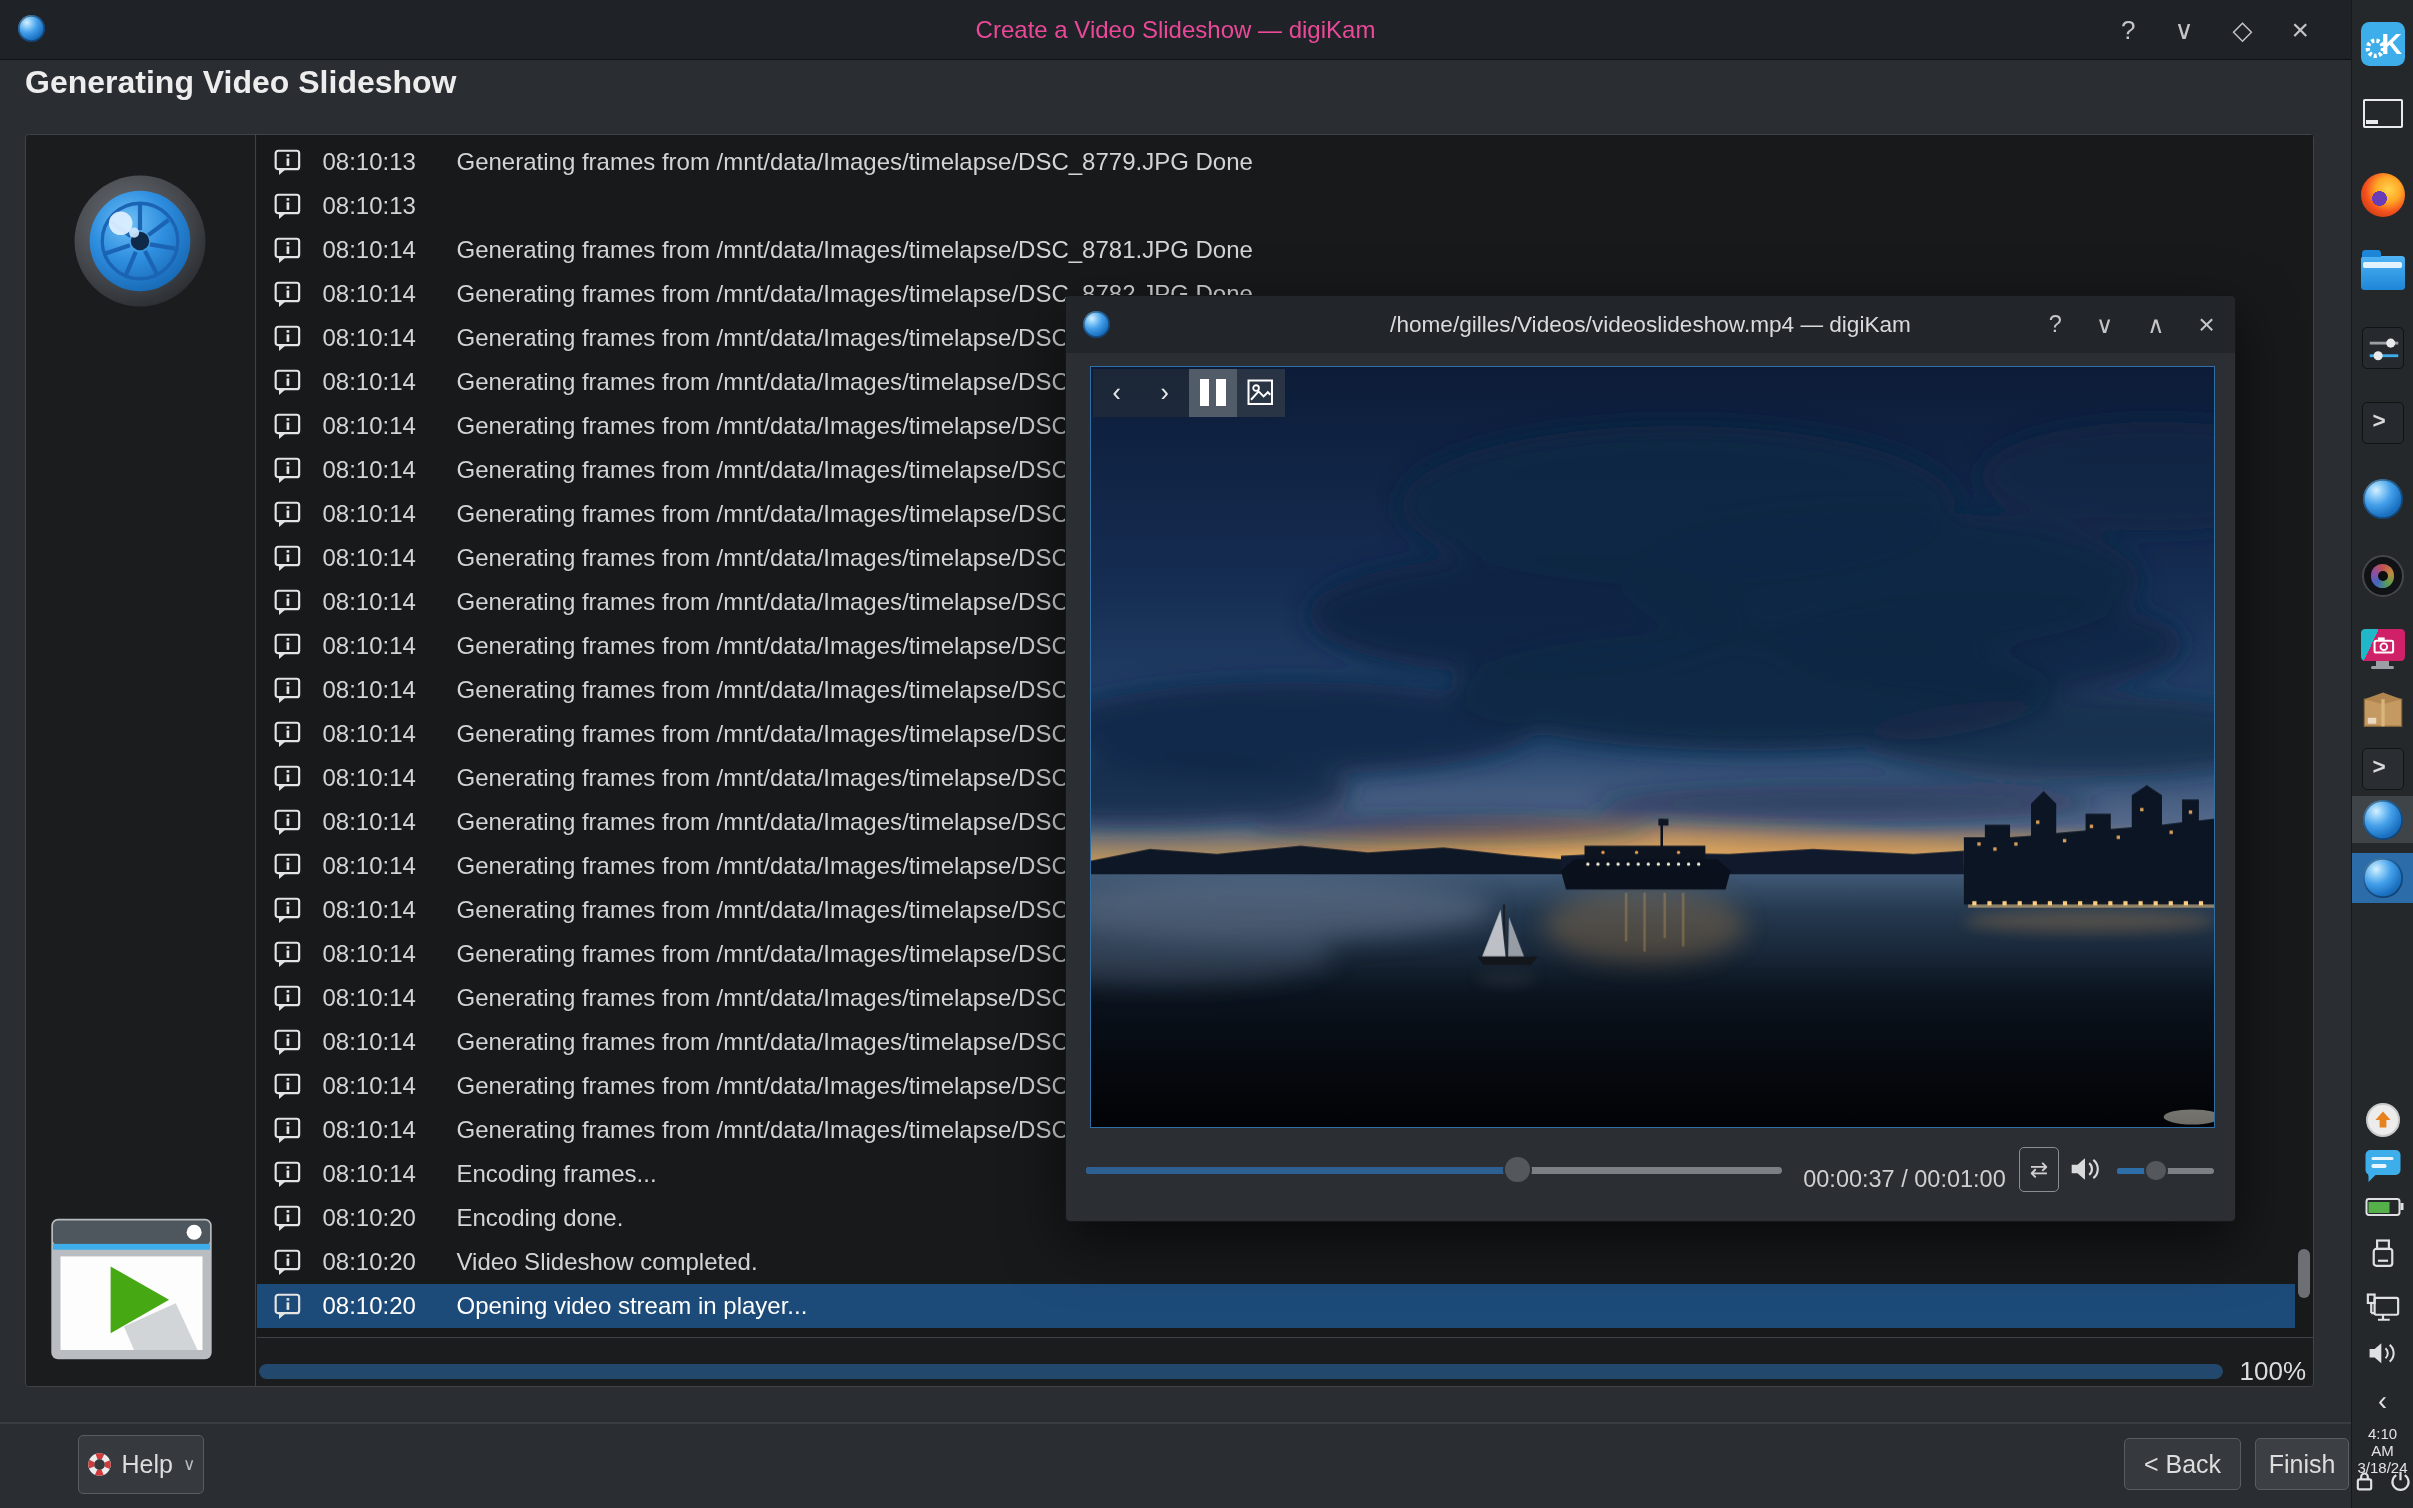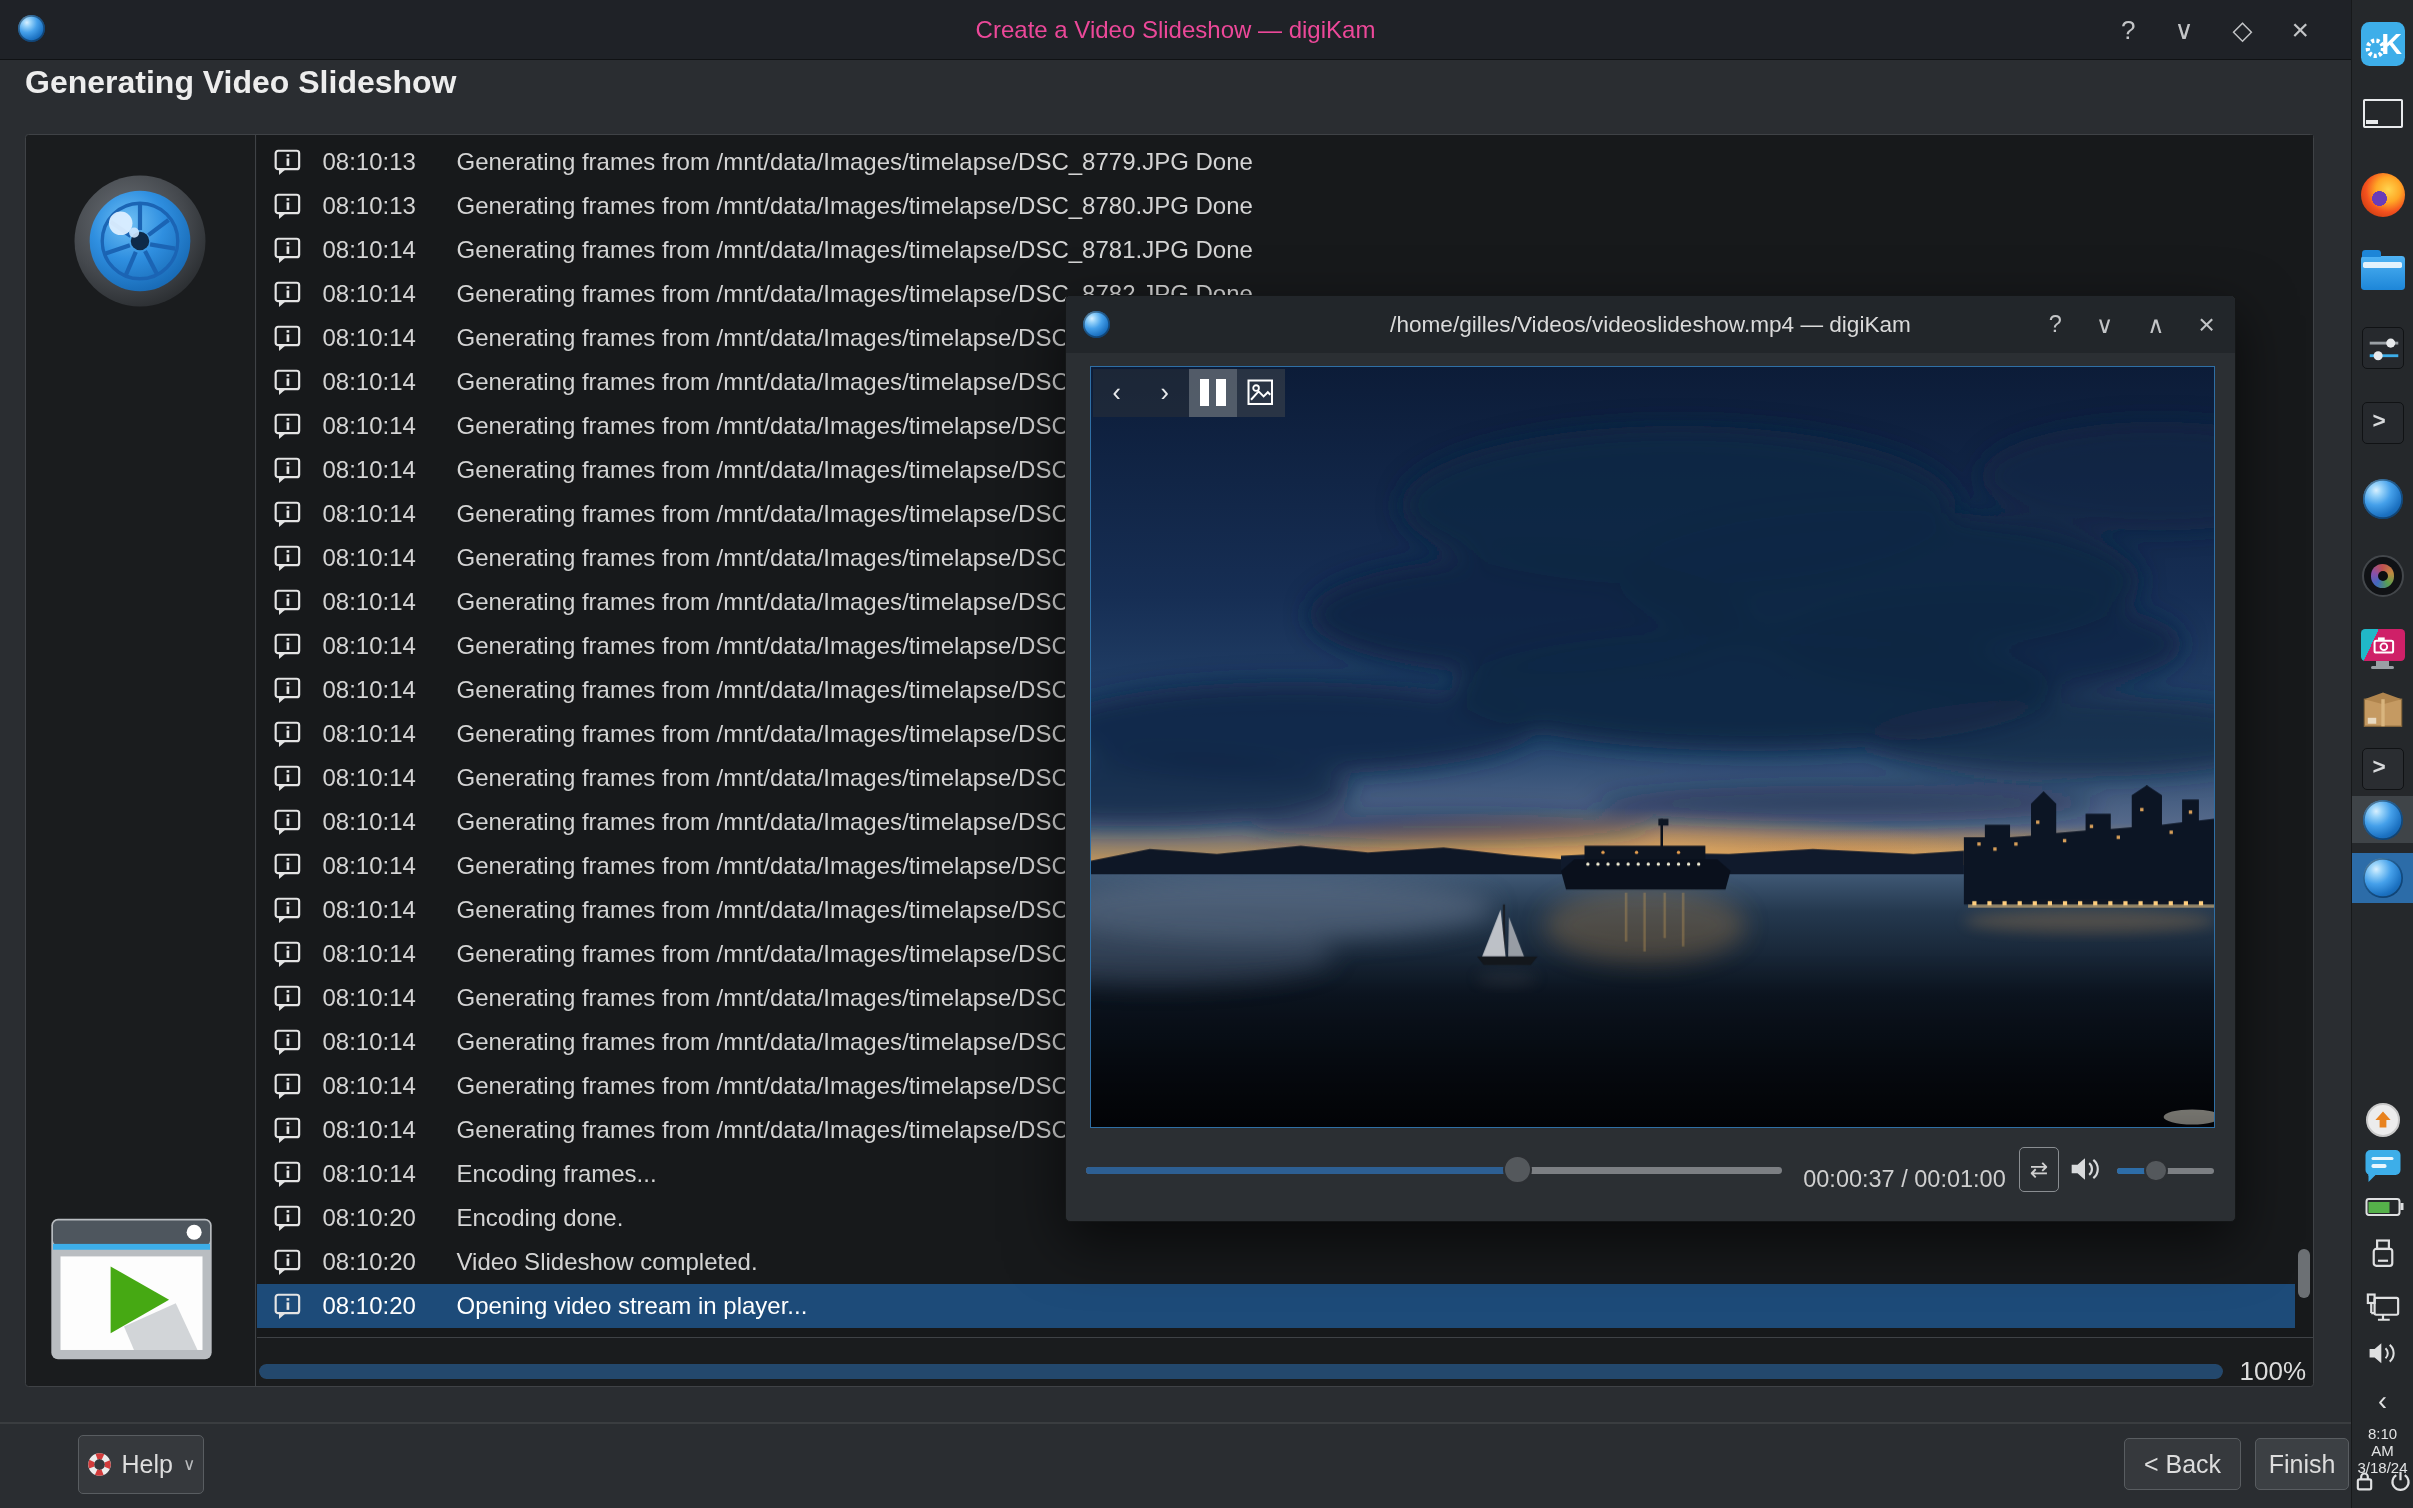--- a/index.html
+++ b/index.html
@@ -223,21 +223,20 @@
         <div class="log-row">
           <span class="bubble">
             <svg width="28.5" height="27" viewBox="0 0 34 32">
               <rect x="2" y="2" width="28" height="22" rx="3" fill="none" stroke="#e4e4e4" stroke-width="2.6"></rect>
               <polygon points="6,24 6,31 14,24" fill="#e4e4e4"></polygon>
               <rect x="15" y="11" width="3.2" height="9" fill="#e4e4e4"></rect>
               <rect x="15" y="6" width="3.2" height="3" fill="#e4e4e4"></rect>
             </svg>
           </span>
           <span class="t">08:10:13</span>
-          <span class="m">Generating frames from /mnt/data/Images/timelapse/DSC_8780.JPG Done</span>
         </div>
 
         <div class="log-row">
           <span class="bubble">
             <svg width="28.5" height="27" viewBox="0 0 34 32">
               <rect x="2" y="2" width="28" height="22" rx="3" fill="none" stroke="#e4e4e4" stroke-width="2.6"></rect>
               <polygon points="6,24 6,31 14,24" fill="#e4e4e4"></polygon>
               <rect x="15" y="11" width="3.2" height="9" fill="#e4e4e4"></rect>
               <rect x="15" y="6" width="3.2" height="3" fill="#e4e4e4"></rect>
             </svg>
@@ -888,21 +887,21 @@
     <svg width="34" height="28.5" viewBox="0 0 40 34">
       <polygon points="4,12 10,12 18,5 18,29 10,22 4,22" fill="#dfe0e1"></polygon>
       <path d="M23,11 a8,8 0 0 1 0,12 M28,7 a13,13 0 0 1 0,20" fill="none" stroke="#dfe0e1" stroke-width="2.4"></path>
     </svg>
   </div>
   <div class="dk" style="top:1386px">
       <span class="collapse-chev">‹</span>
     </div>
   <div class="dk" style="top:1425px">
     <div class="clock">
-      <div>8:10 AM</div>
+      <div>4:10 AM</div>
       <div>3/18/24</div>
     </div>
   </div>
   <div class="dk" style="top:1470px">
     <div class="tray-pair">
       <svg width="20" height="22" viewBox="0 0 24 26">
         <rect x="4" y="11" width="16" height="12" rx="2" class="ln"></rect>
         <path d="M8,11 V8 a4,4 0 0 1 8,0 V11" class="ln"></path>
       </svg>
       <svg width="22" height="22" viewBox="0 0 26 26">

